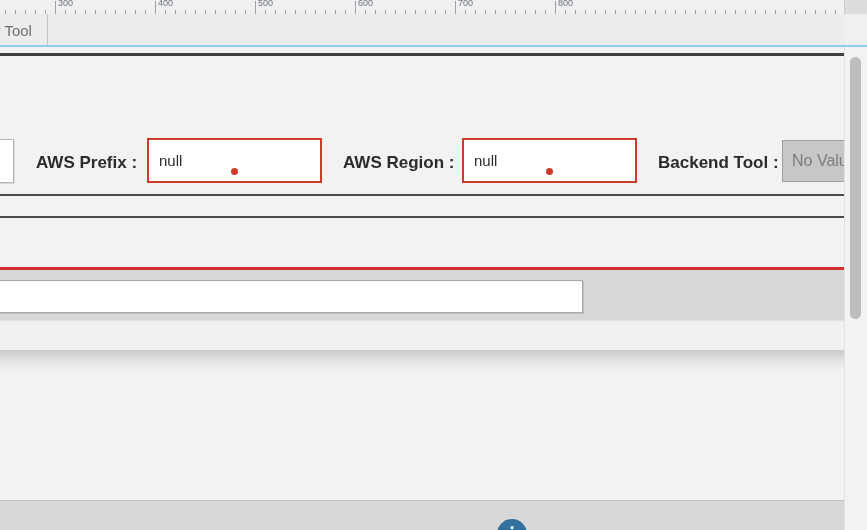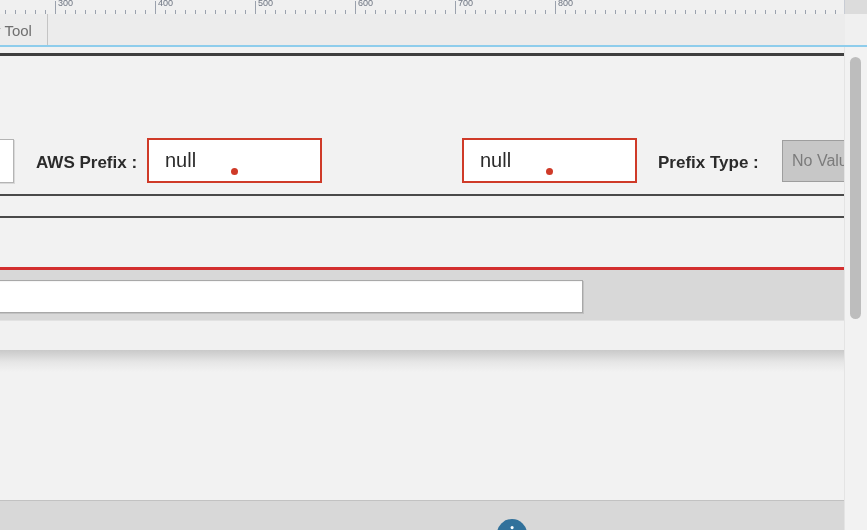--- a/index.html
+++ b/index.html
@@ -166,25 +166,25 @@
     line-height: 1;
   }
 
   .text-input {
     position: absolute;
     box-sizing: border-box;
     background: #ffffff;
     border: 2px solid #cf3a28;
     height: 45px;
     top: 31px;
-    font-size: 20px;
+    font-size: 15px;
     color: #2b2b2b;
     display: flex;
     align-items: center;
-    padding-left: 16px;
+    padding-left: 10px;
     cursor: text;
   }
   .text-input.plain {
     border: 1px solid #b4b4b4;
     box-shadow: 1px 1px 0 rgba(0,0,0,0.10);
   }
   .marker-dot {
     position: absolute;
     width: 7px;
     height: 7px;
@@ -412,26 +412,27 @@
       <div class="text-input plain" style="left:-22px; width:36px; height:44px; top:32px;">
         <span></span>
       </div>
 
       <div class="field-label" style="left:36px;">AWS Prefix :</div>
       <div class="text-input" style="left:147px; width:175px;">
         <span>null</span>
         <span class="marker-dot" style="left:82px;"></span>
       </div>
 
+      <div class="field-label" style="left:343px;">AWS Region :</div>
       <div class="text-input" style="left:462px; width:175px;">
         <span>null</span>
         <span class="marker-dot" style="left:82px;"></span>
       </div>
 
-      <div class="field-label" style="left:658px;">Prefix Type :</div>
+      <div class="field-label" style="left:658px;">Backend Tool :</div>
       <div class="disabled-input" style="left:782px; width:110px;">
         <span>No Value</span>
       </div>
     </div>
 
     <div class="rule thin" style="top:147px;"></div>
     <div class="rule thin" style="top:169px;"></div>
 
     <div class="rule red" style="top:220px;"></div>
 

